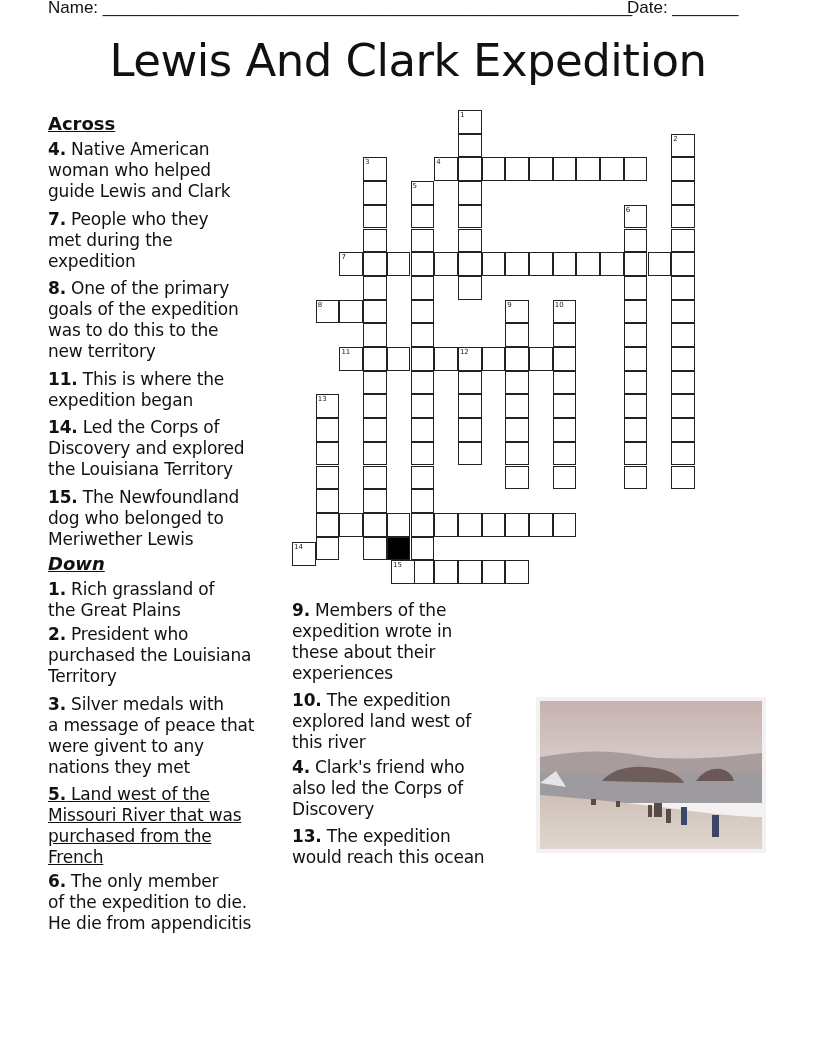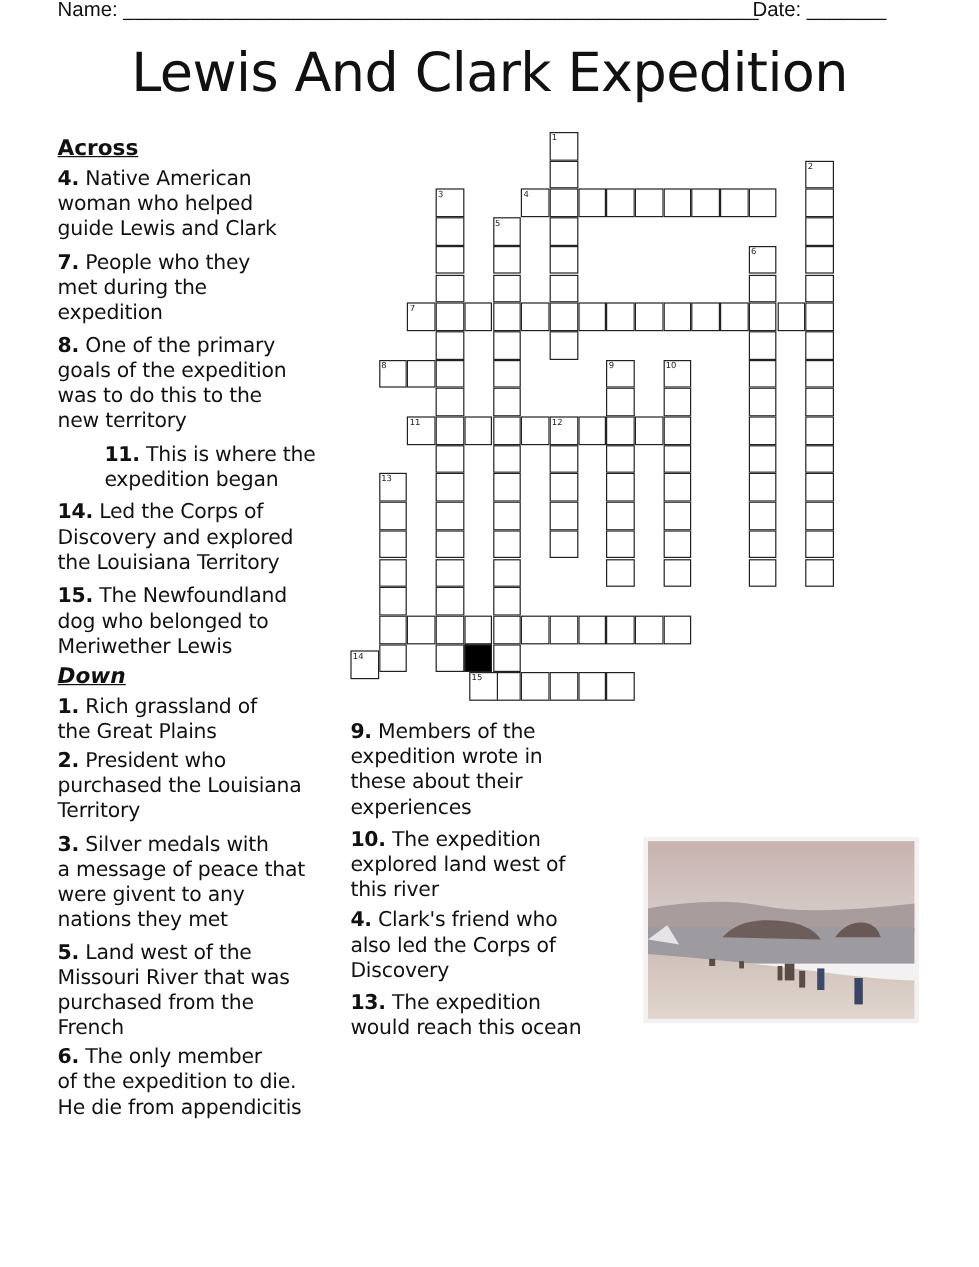--- a/index.html
+++ b/index.html
@@ -28,41 +28,41 @@
 <div class="clue" style="left:48px; top:139px;"><span class="num">4.</span><span> Native American
 woman who helped
 guide Lewis and Clark</span></div>
 <div class="clue" style="left:48px; top:209px;"><span class="num">7.</span><span> People who they
 met during the
 expedition</span></div>
 <div class="clue" style="left:48px; top:278px;"><span class="num">8.</span><span> One of the primary
 goals of the expedition
 was to do this to the
 new territory</span></div>
-<div class="clue" style="left:48px; top:369px;margin-left:39px;"><span class="num">11.</span><span> This is where the
+<div class="clue" style="left:48px; top:369px;"><span class="num">11.</span><span> This is where the
 expedition began</span></div>
 <div class="clue" style="left:48px; top:417px;"><span class="num">14.</span><span> Led the Corps of
 Discovery and explored
 the Louisiana Territory</span></div>
 <div class="clue" style="left:48px; top:487px;"><span class="num">15.</span><span> The Newfoundland
 dog who belonged to
 Meriwether Lewis</span></div>
 
 <div class="sec" style="left:48px; top:553px;font-style:italic;">Down</div>
 
 <div class="clue" style="left:48px; top:579px;"><span class="num">1.</span><span> Rich grassland of
 the Great Plains</span></div>
 <div class="clue" style="left:48px; top:624px;"><span class="num">2.</span><span> President who
 purchased the Louisiana
 Territory</span></div>
 <div class="clue" style="left:48px; top:694px;"><span class="num">3.</span><span> Silver medals with
 a message of peace that
 were givent to any
 nations they met</span></div>
-<div class="clue" style="left:48px; top:784px;"><span class="num">5.</span><span> Land west of the
+<div class="clue" style="left:48px; top:784px;text-decoration:underline;"><span class="num">5.</span><span> Land west of the
 Missouri River that was
 purchased from the
 French</span></div>
 <div class="clue" style="left:48px; top:871px;"><span class="num">6.</span><span> The only member
 of the expedition to die.
 He die from appendicitis</span></div>
 
 <div class="clue" style="left:292px; top:600px;"><span class="num">9.</span><span> Members of the
 expedition wrote in
 these about their

